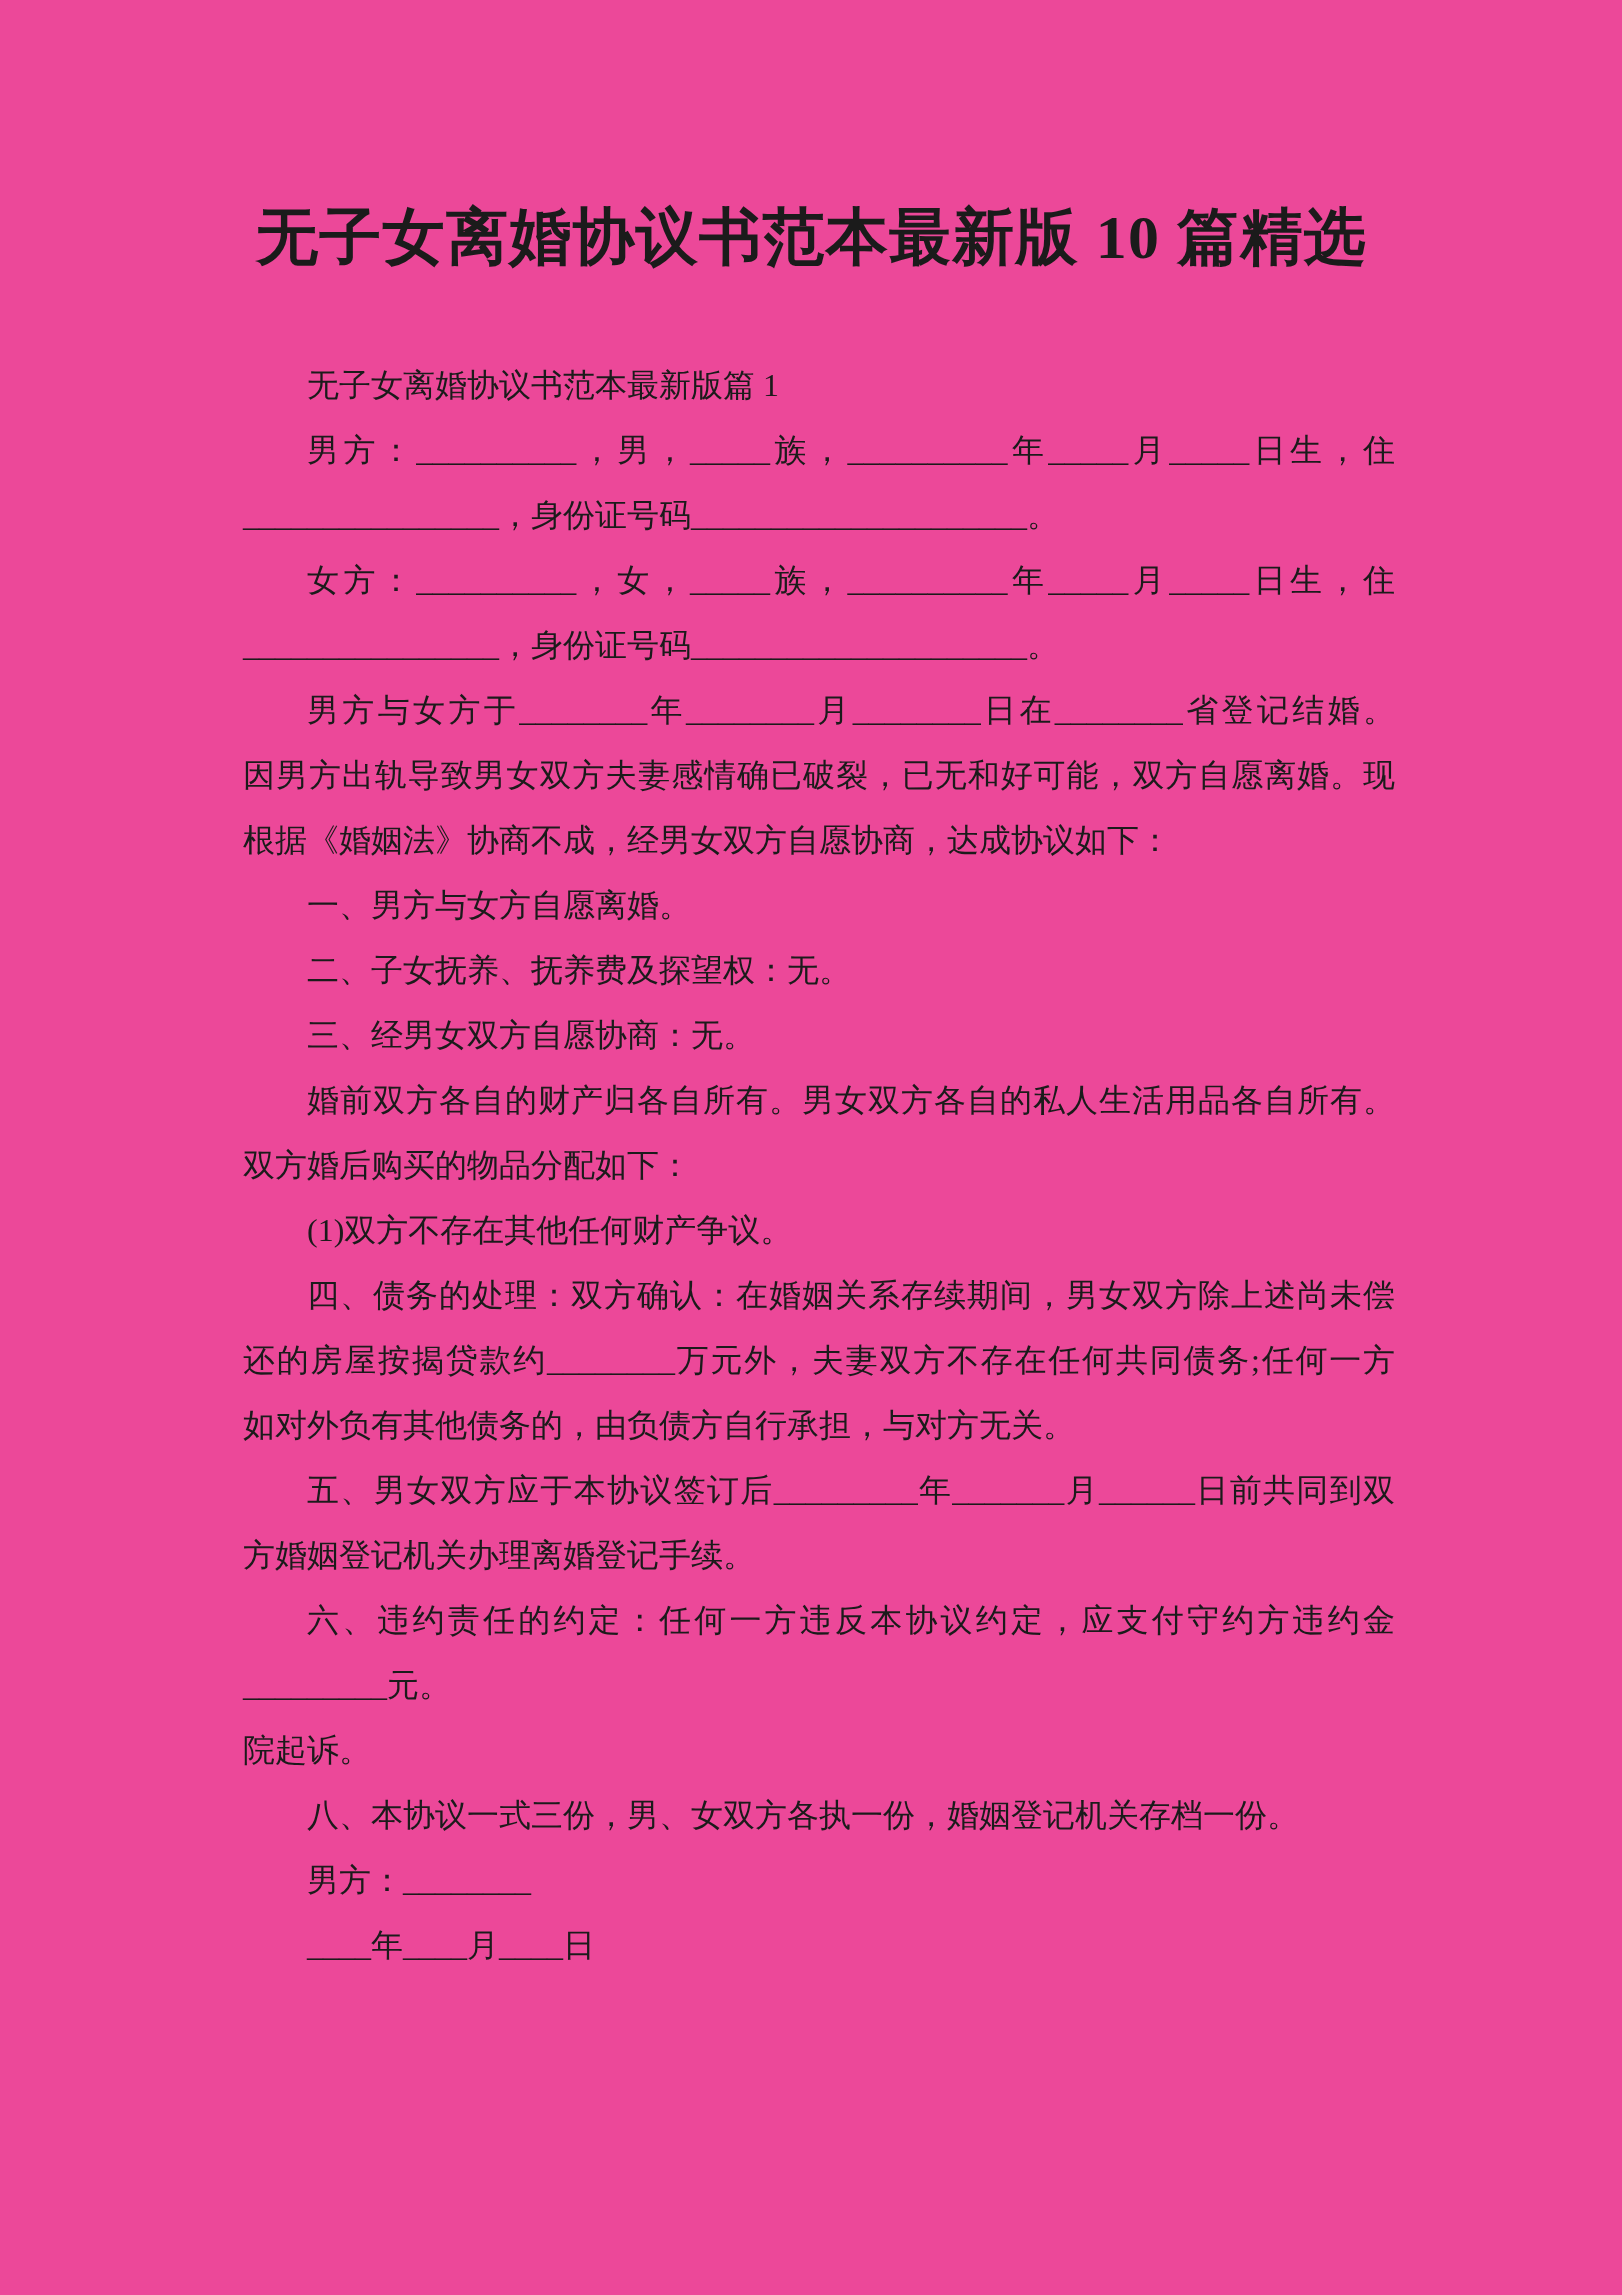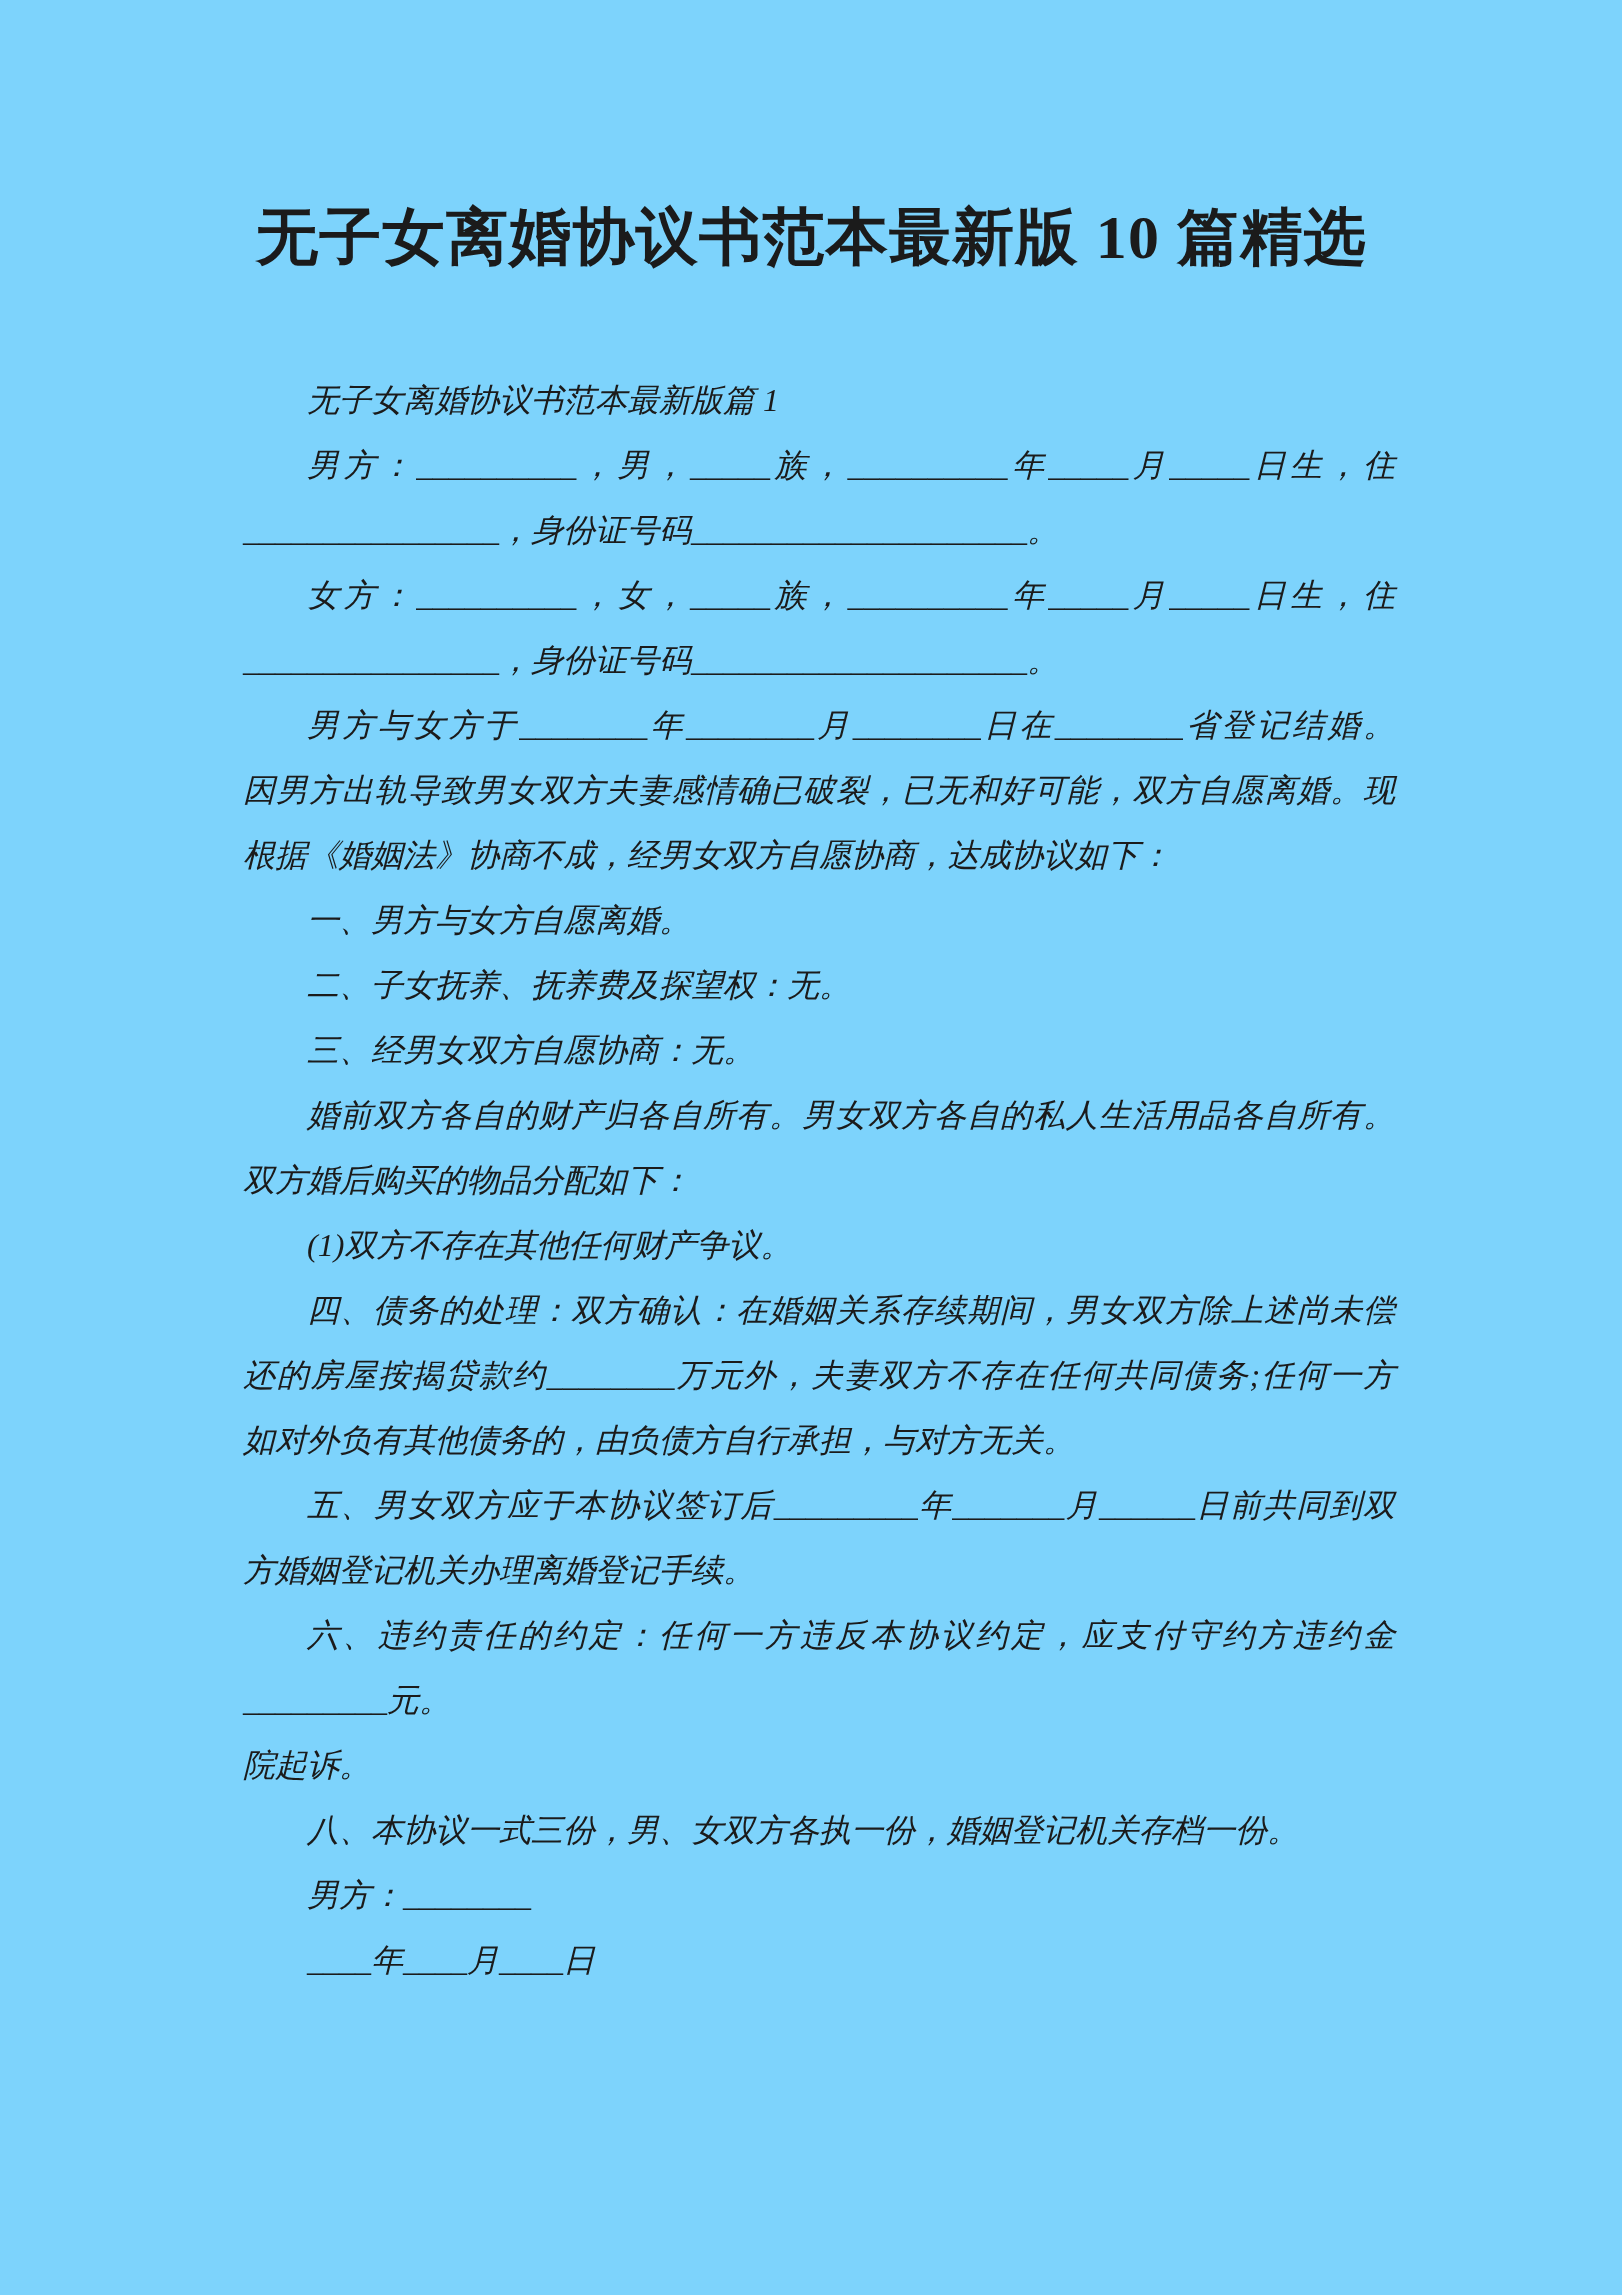--- a/index.html
+++ b/index.html
@@ -25,24 +25,23 @@
     height: 98px;
     line-height: 98px;
     text-align: center;
     font-size: 62px;
     font-weight: bold;
     letter-spacing: 1.3px;
     white-space: nowrap;
   }
   #doc-body {
     position: absolute;
-    top: 368px;
+    top: 353px;
     left: 243px;
     width: 1152px;
-    font-style: italic;
   }
   .line {
     position: relative;
     width: 1152px;
     height: 65px;
     line-height: 65px;
     font-size: 32px;
     white-space: nowrap;
     text-align: left;
     box-sizing: border-box;
@@ -51,21 +50,21 @@
     padding-left: 64px;
   }
   .line.fill {
     text-align: justify;
     text-align-last: justify;
   }
 </style>
 </head>
 <body>
 
-<div id="page" style="background: #7dd3fc; color: rgb(27, 27, 27);">
+<div id="page" style="background: #ec4899; color: rgb(27, 27, 27);">
   <div id="doc-title">无子女离婚协议书范本最新版 10 篇精选</div>
   <div id="doc-body">
       <div class="line indent">无子女离婚协议书范本最新版篇 1</div>
       <div class="line indent fill">男方：__________，男，_____族，__________年_____月_____日生，住</div>
       <div class="line">________________，身份证号码_____________________。</div>
       <div class="line indent fill">女方：__________，女，_____族，__________年_____月_____日生，住</div>
       <div class="line">________________，身份证号码_____________________。</div>
       <div class="line indent fill">男方与女方于________年________月________日在________省登记结婚。</div>
       <div class="line fill">因男方出轨导致男女双方夫妻感情确已破裂，已无和好可能，双方自愿离婚。现</div>
       <div class="line">根据《婚姻法》协商不成，经男女双方自愿协商，达成协议如下：</div>

